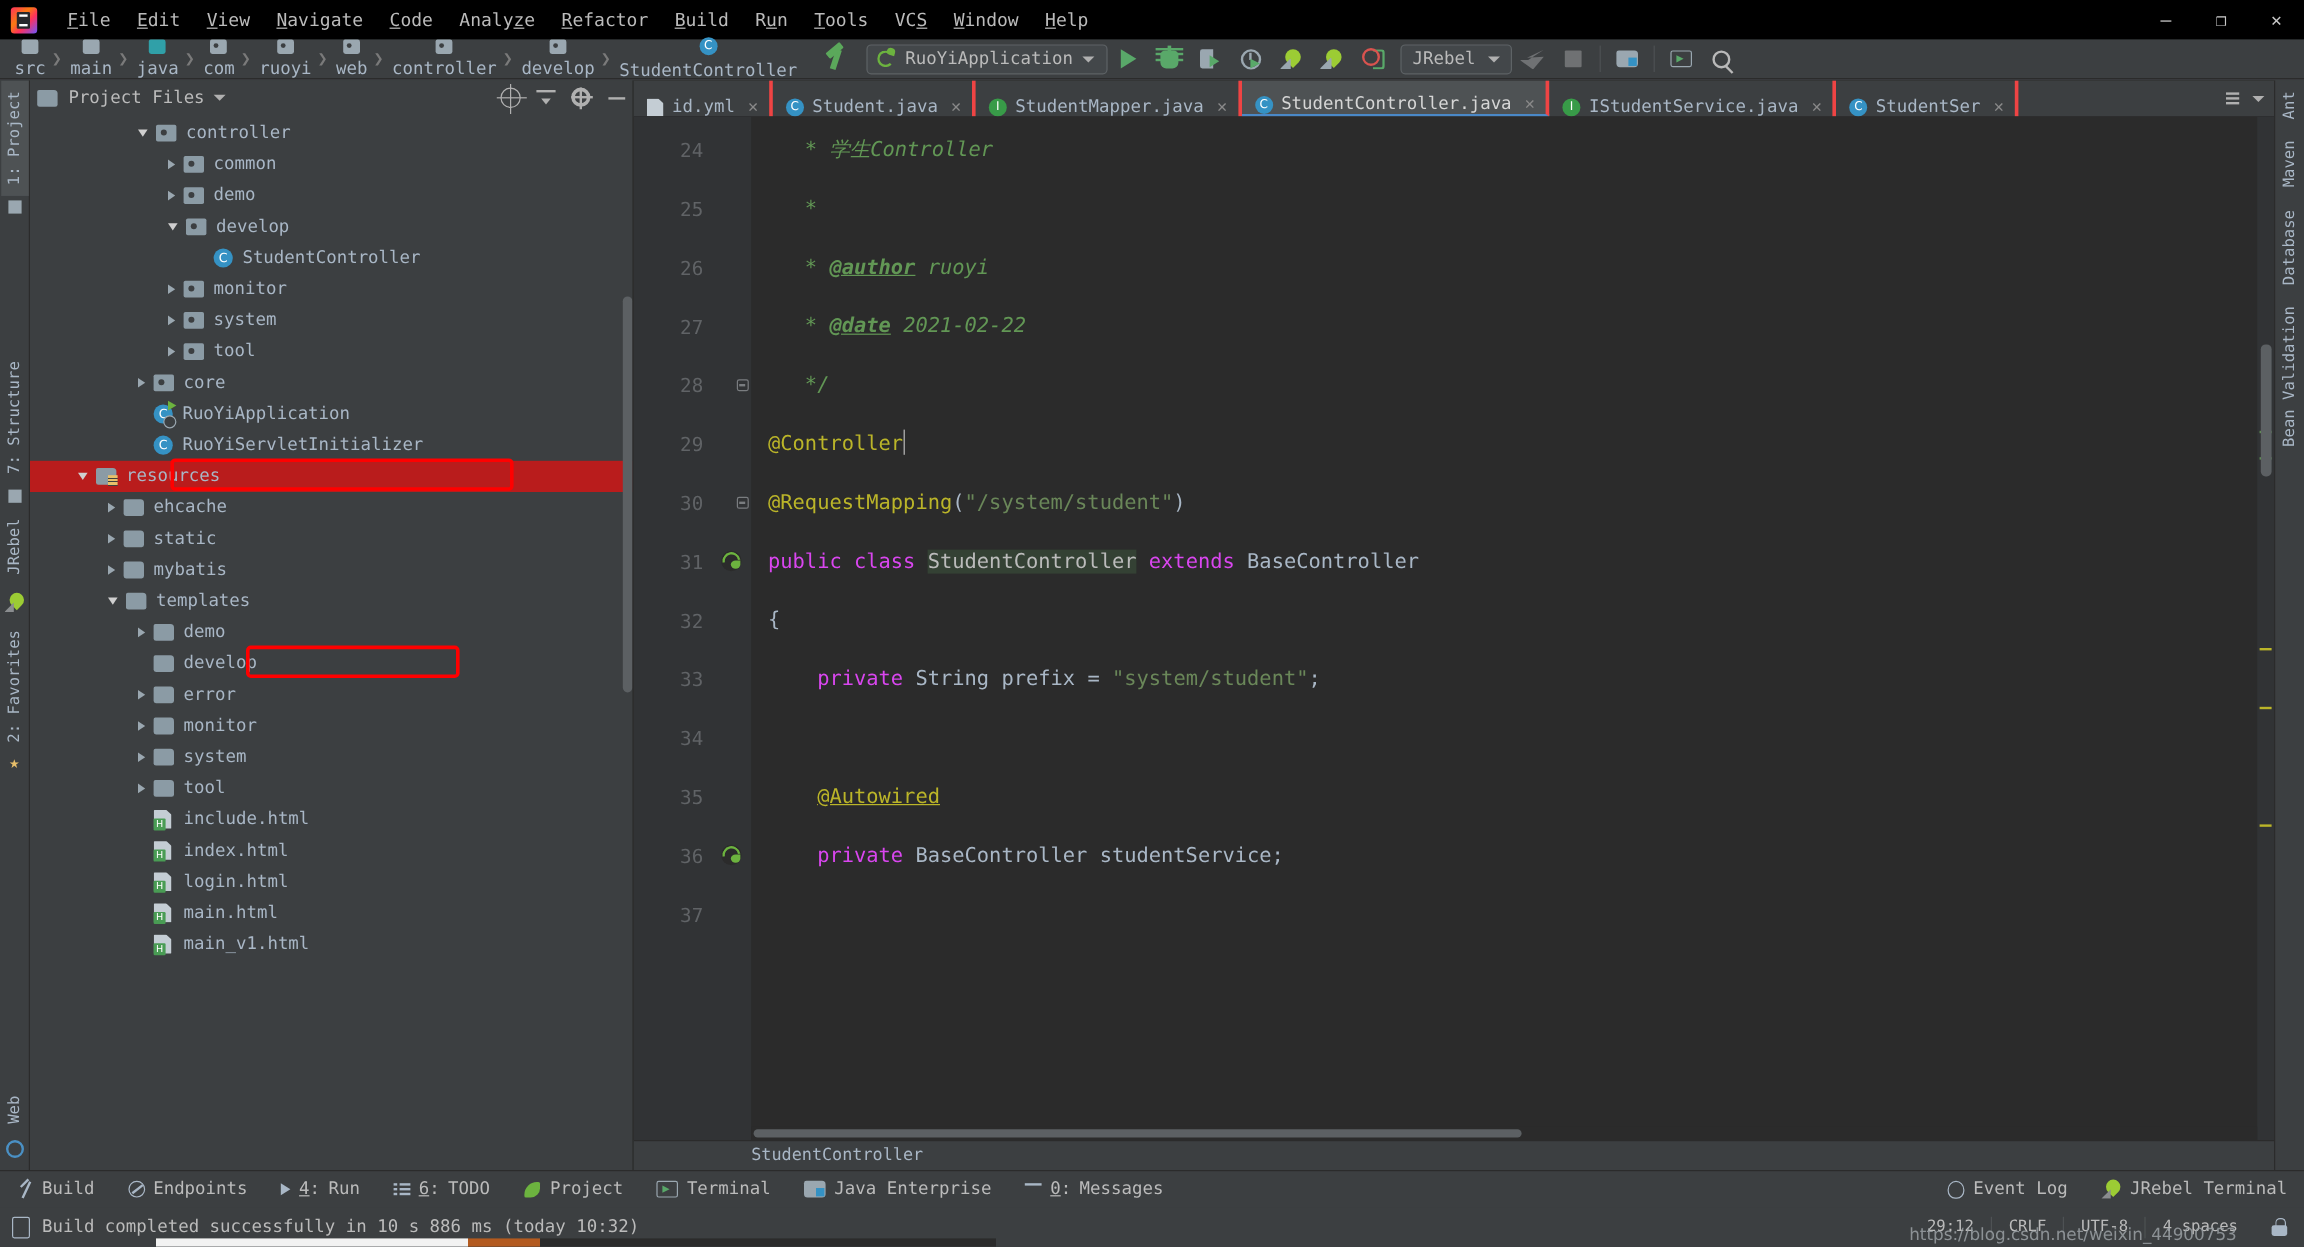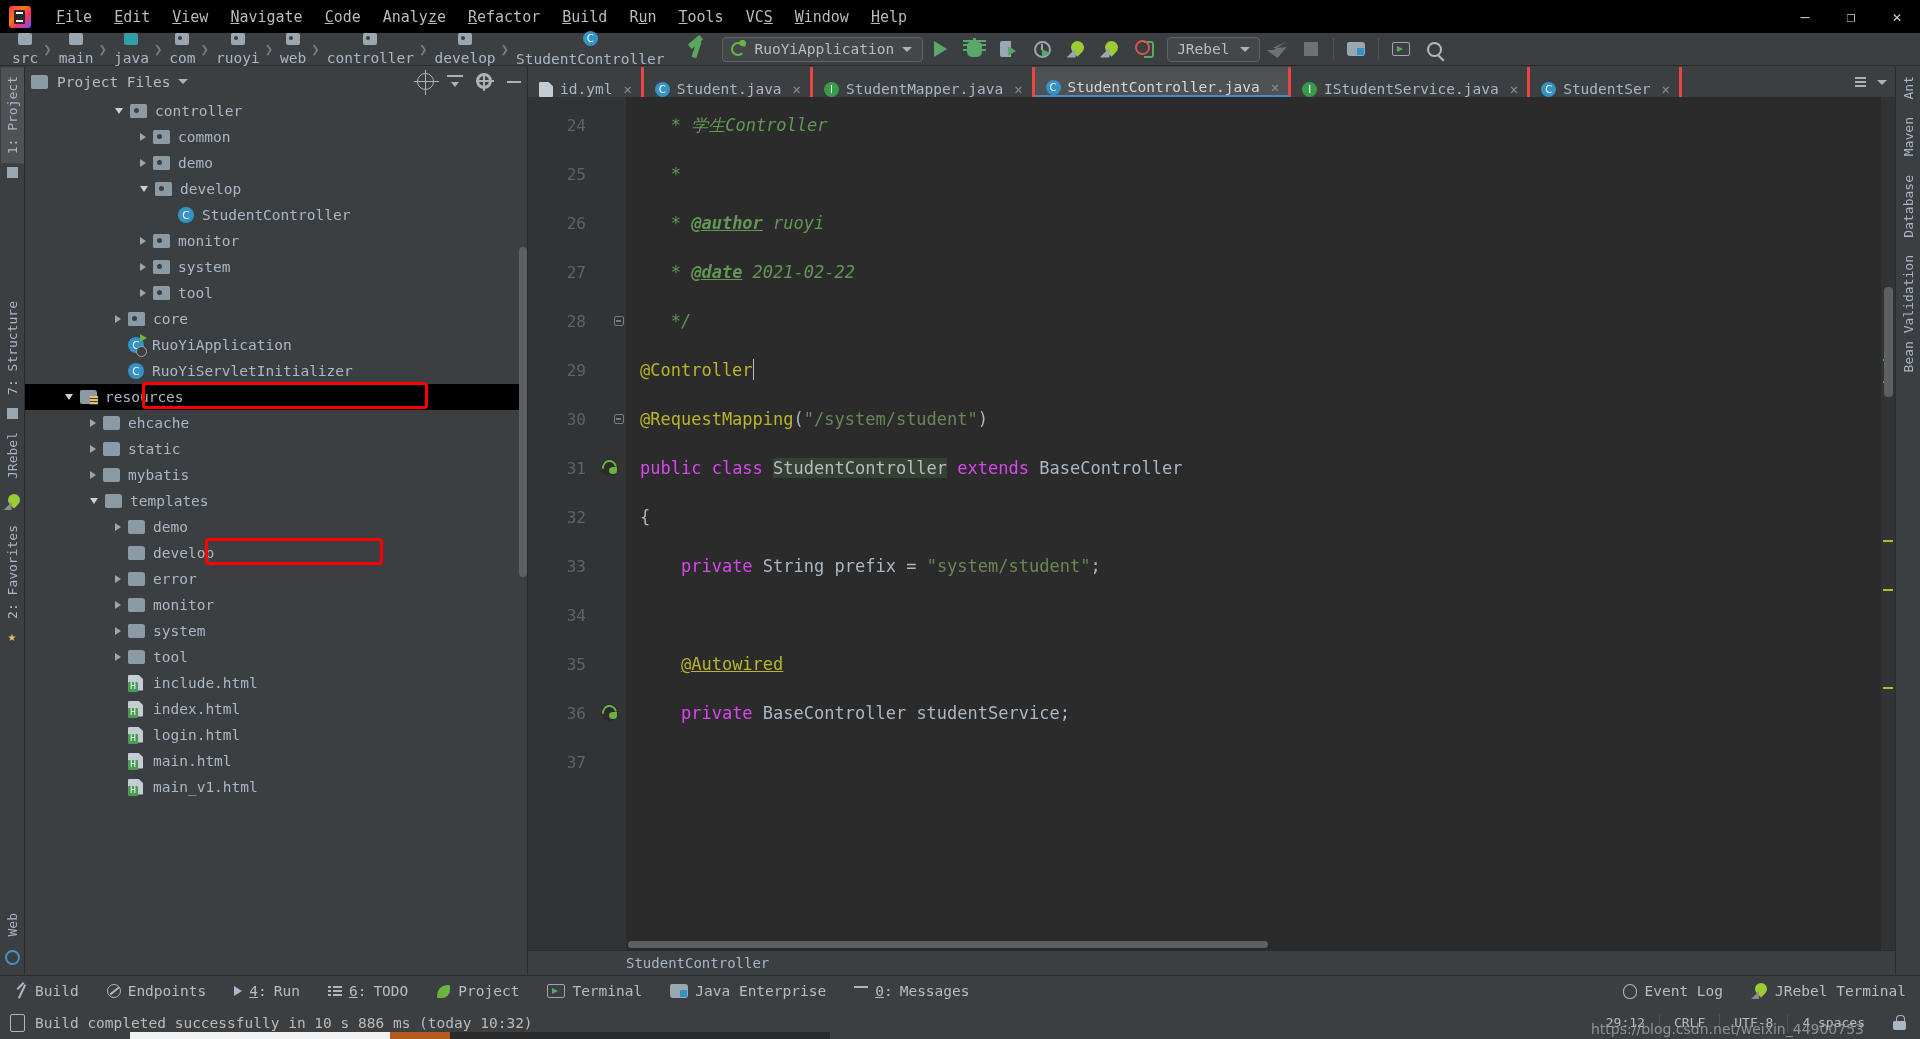--- a/index.html
+++ b/index.html
@@ -199,21 +199,21 @@
      box-shadow:0 0 0 0 #b0b0b0;}
   .gear-ico::after{content:"";position:absolute;top:4px;left:-6px;height:2px;width:22px;background:#b0b0b0;}
   .gear-wrap{width:18px;height:18px;position:relative;overflow:hidden;}
   .minus-ico{width:14px;height:2px;background:#b0b0b0;}
 
   .tree { flex: 1 1 auto; overflow: hidden; position: relative; padding-top: 2px; }
   .row {
     height: 26px; display: flex; align-items: center; font-size: 14.5px;
     color: #a9b7c6; white-space: nowrap; position: relative;
   }
-  .row.selected { background: #000000; }
+  .row.selected { background: #b91c1c; }
   .arrow {
     width: 0; height: 0; flex: 0 0 auto; margin-right: 7px;
   }
   .arrow.closed { border-left: 6px solid #9aa7b0; border-top: 4.5px solid transparent; border-bottom: 4.5px solid transparent; }
   .arrow.open { border-top: 6px solid #cfcfcf; border-left: 4.5px solid transparent; border-right: 4.5px solid transparent; }
   .arrow.none { width: 6px; }
   .tico { width: 17px; height: 14px; margin-right: 8px; flex: 0 0 auto; position: relative; }
   .tico.pkg { background:#8b9ba5; border-radius:1.5px; }
   .tico.pkg::after{content:"";position:absolute;left:4px;top:4px;width:5px;height:5px;background:#3c3f41;border-radius:50%;}
   .tico.dir { background:#8b9ba5; border-radius:1.5px 3px 2px 2px; }

